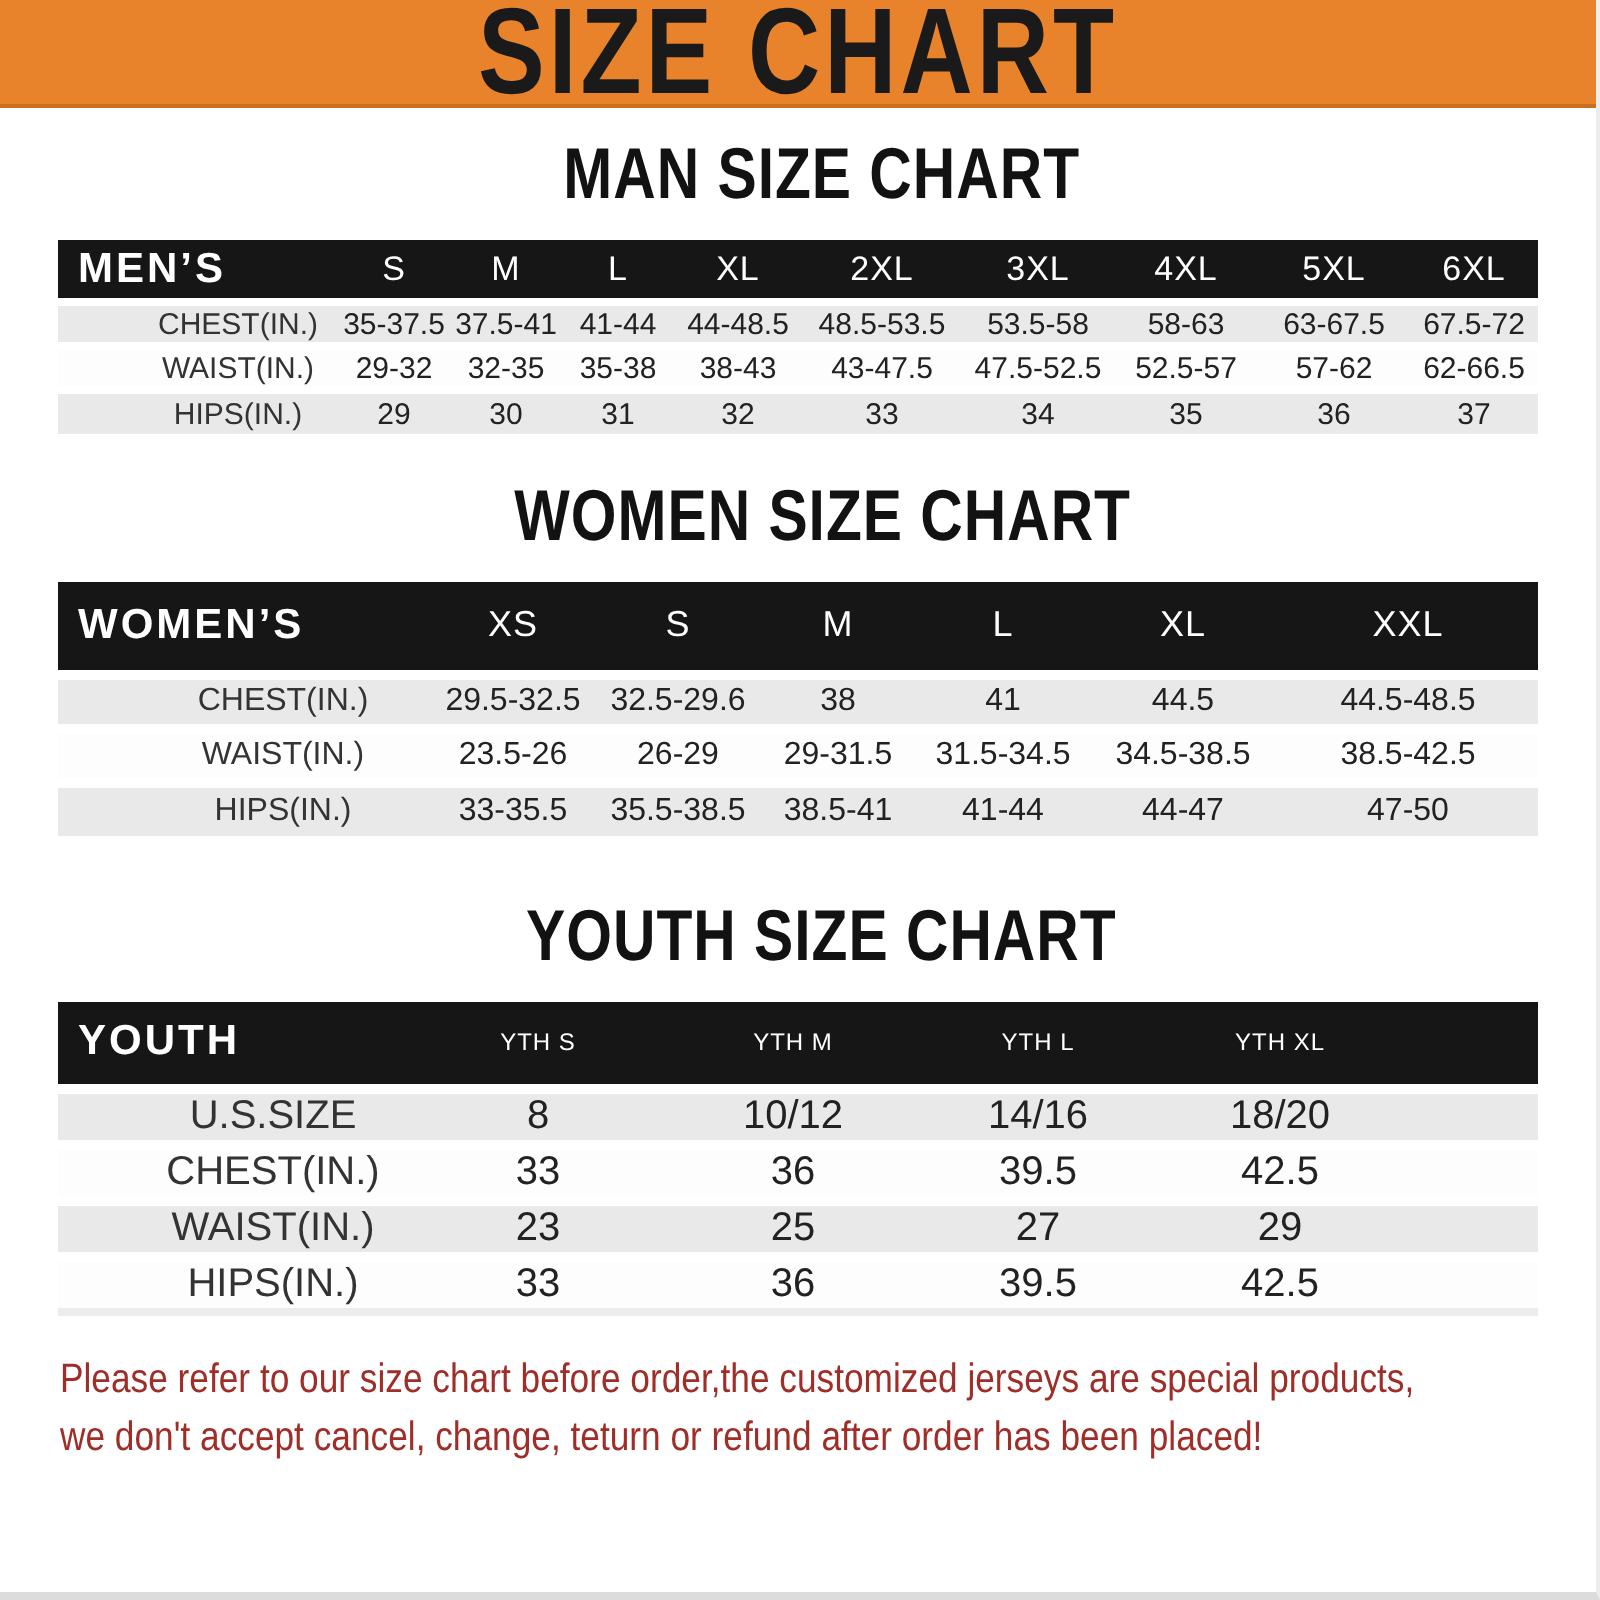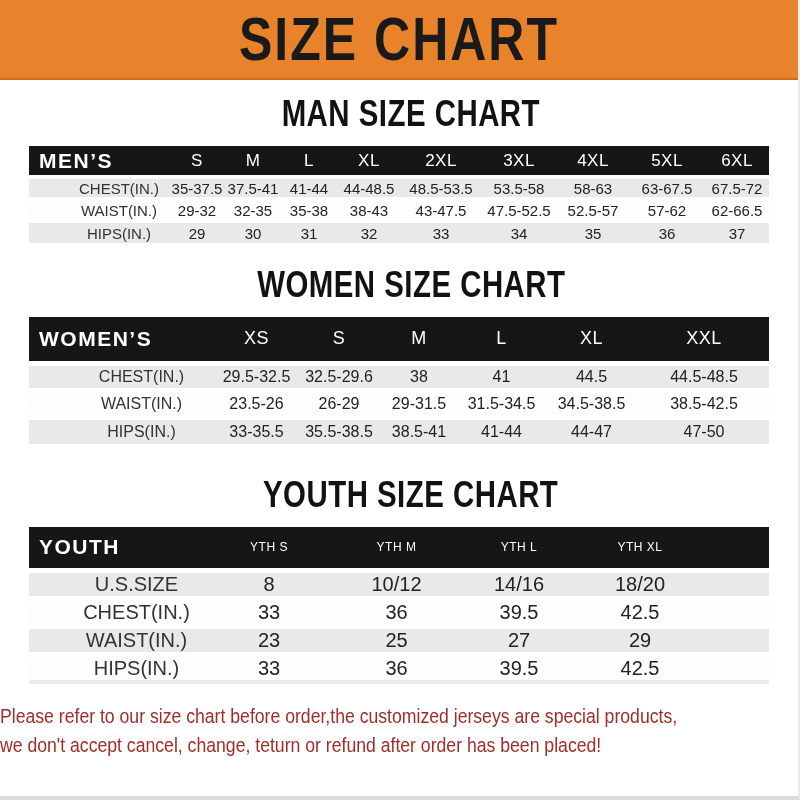--- a/index.html
+++ b/index.html
@@ -16,21 +16,21 @@
   *{box-sizing:border-box;margin:0;padding:0;}
   html,body{width:800px;height:800px;overflow:hidden;}
   body{font-family:"Liberation Sans","DejaVu Sans",sans-serif;background:#fff;}
   .page{
     width:800px;height:800px;background:var(--page-bg);
     border-bottom:4px solid #dcdcdc;border-right:2px solid #ececec;
     overflow:hidden;
   }
   
   .banner{
-    height:80px;background:var(--banner-bg);
+    height:54px;background:var(--banner-bg);
     display:flex;align-items:center;justify-content:center;
     border-bottom:2px solid #c9701f;
   }
   .banner-text{
     color:var(--banner-text);font-weight:800;font-size:50px;letter-spacing:2px;
     display:inline-block;transform:scale(1.0,1.22);line-height:1;
   }
   
   h2.section-heading{text-align:center;line-height:36px;font-size:30px;padding-left:24px;}
   h2.section-heading > span{
@@ -58,21 +58,21 @@
   .tbl-men   tbody tr > *{height:22px;font-size:15px;border-top:4px solid #fff;}
   .tbl-women thead th{height:46px;font-size:18px;}
   .tbl-women tbody tr > *{height:27px;font-size:16px;border-top:5px solid #fff;}
   .tbl-youth thead th{height:43px;font-size:12px;}
   .tbl-youth tbody tr > *{height:26px;font-size:20px;border-top:5px solid #fff;}
   .tbl-youth{border-bottom:4px solid #ececec;}
   thead th.corner{
     text-align:left;padding-left:10px;font-weight:700;font-size:21px;letter-spacing:1.5px;
   }
   
-  .footer{margin-top:17px;}
+  .footer{margin-top:17px;padding-left:30px;}
   .footer p{
     color:var(--footer-text);font-size:20.5px;line-height:29px;white-space:nowrap;
     transform:scaleX(0.86);transform-origin:0 50%;font-weight:400;
   }
 </style>
 </head>
 <body>
 
 <div class="page">
 

